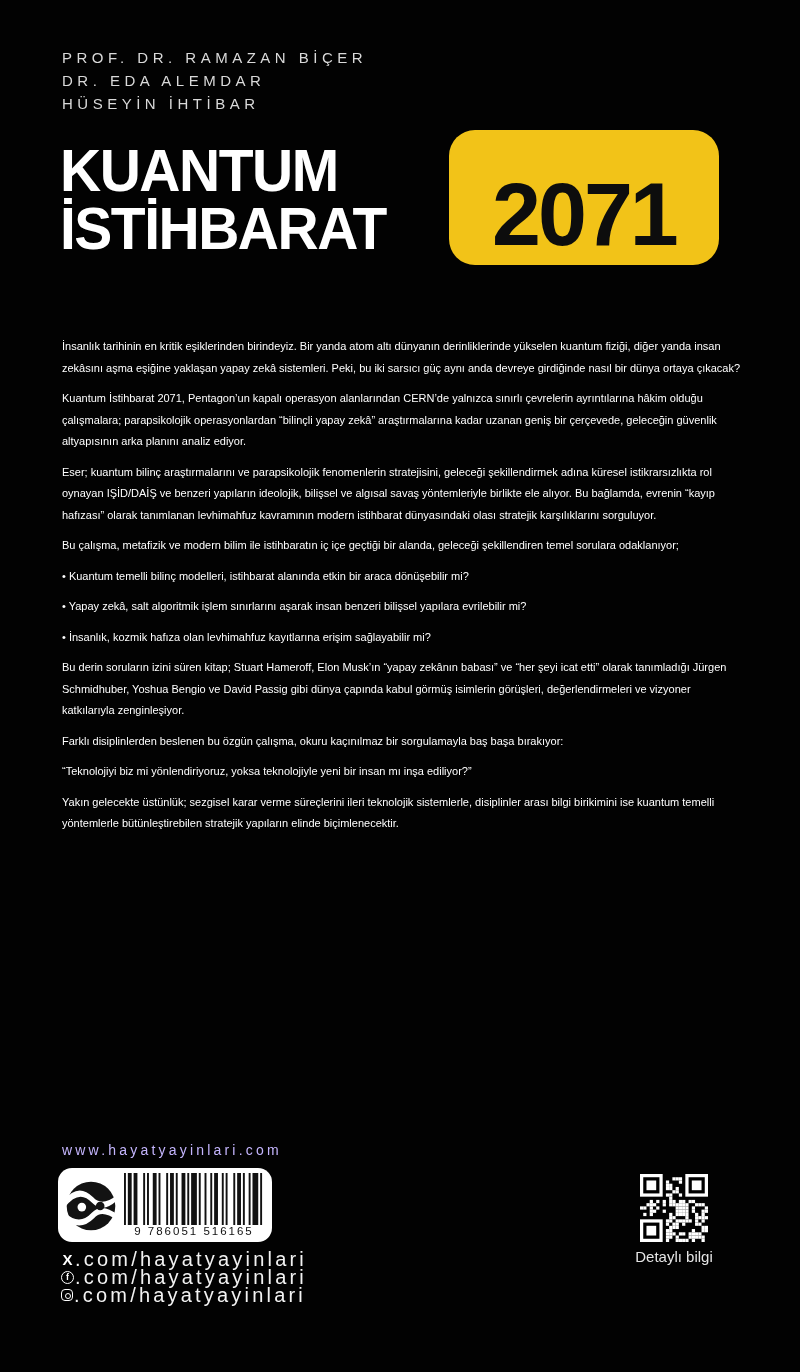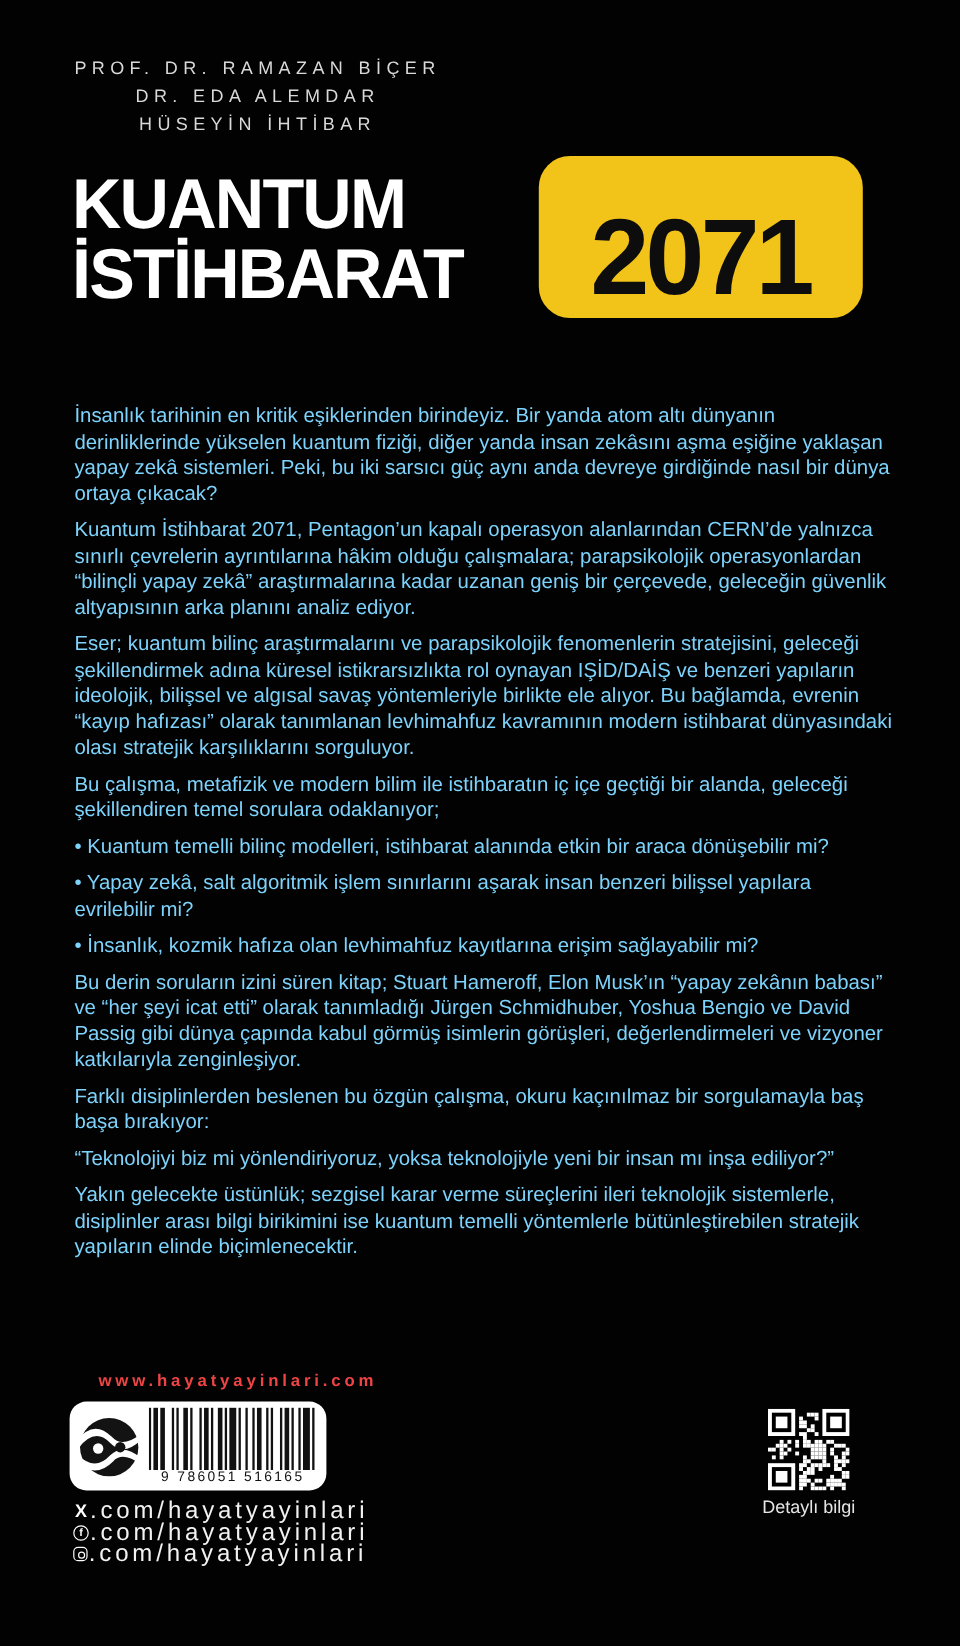--- a/index.html
+++ b/index.html
@@ -12,21 +12,20 @@
     overflow: hidden;
     font-family: "Liberation Sans", sans-serif;
     color: #ececec;
   }
 
   
   .authors {
     position: absolute;
     left: 62px;
     top: 46px;
-    text-align: center;
   }
   .author-line {
     font-size: 15px;
     line-height: 23px;
     letter-spacing: 4.5px;
     color: #d9d9d9;
     font-weight: normal;
     white-space: nowrap;
   }
 
@@ -83,37 +82,36 @@
 
   
   .body-text {
     position: absolute;
     left: 62px;
     top: 336px;
     width: 684px;
   }
   .body-text p {
     margin: 0 0 9px 0;
-    font-size: 17px;
+    font-size: 11px;
     line-height: 21.5px;
-    color: #7dd3fc;
+    color: #ffffff;
     font-weight: normal;
   }
 
   
   .website {
     position: absolute;
     left: 62px;
     top: 1142px;
     font-size: 14px;
-    font-weight: bold;
+    font-weight: normal;
     letter-spacing: 3.2px;
-    color: #ef4444;
-    white-space: nowrap;
-    margin-left: 20px;
+    color: #c4b5fd;
+    white-space: nowrap;
   }
   .barcode-box {
     position: absolute;
     left: 58px;
     top: 1168px;
     width: 214px;
     height: 74px;
     background: #ffffff;
     border-radius: 14px;
     display: flex;

